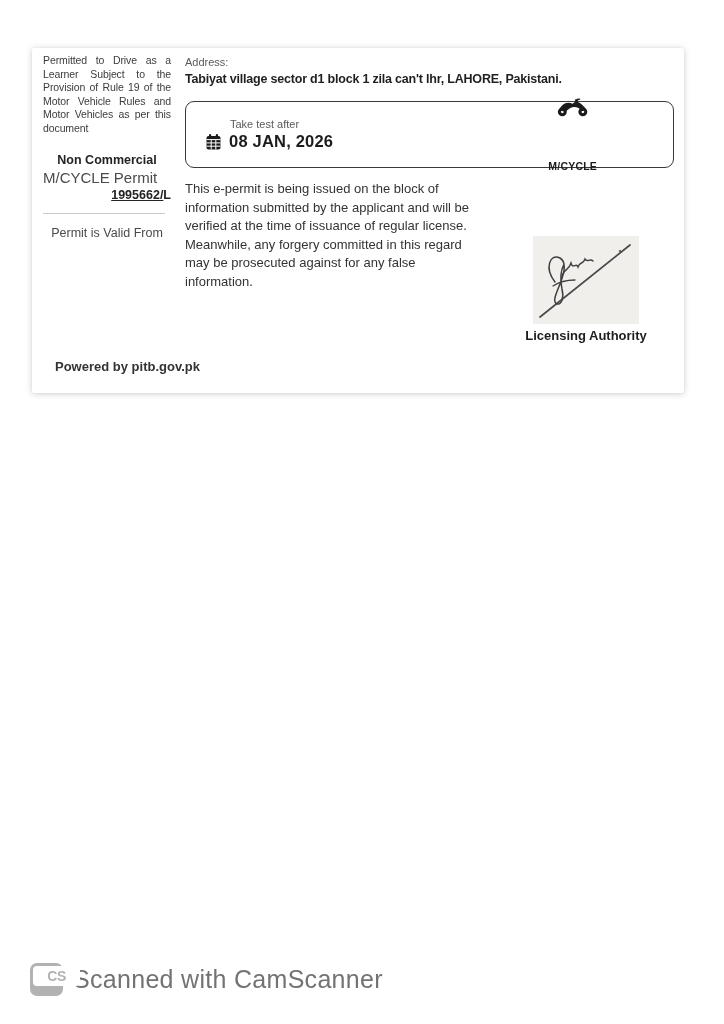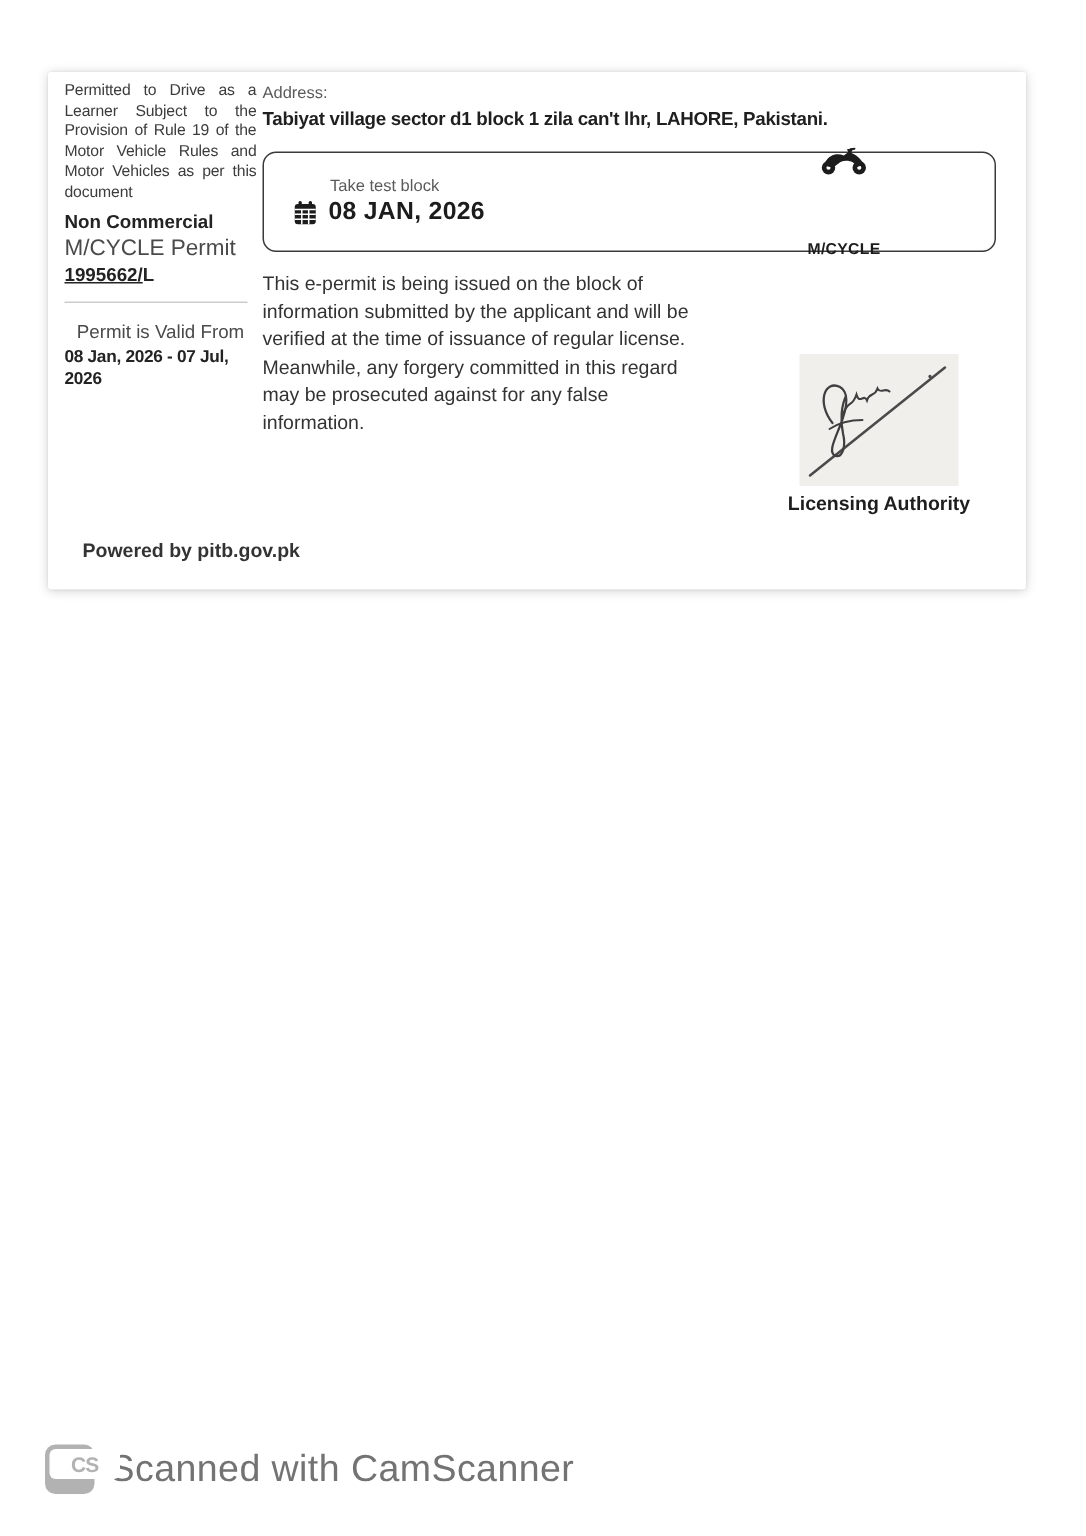--- a/index.html
+++ b/index.html
@@ -34,35 +34,37 @@
     color: #3a3a3a;
   }
   .clause {
     font-size: 10.5px;
     line-height: 13.5px;
     text-align: justify;
     letter-spacing: -0.1px;
     color: #3c3c3c;
   }
   .category {
-    margin-top: 6px;
+    margin-top: 18px;
     font-size: 12.5px;
     font-weight: bold;
     color: #232323;
+    text-align: center;
   }
   .permit-type {
     margin-top: 2px;
     font-size: 15px;
     color: #4a4a4a;
   }
   .permit-number {
     margin-top: 2px;
     font-size: 12.5px;
     font-weight: bold;
     color: #232323;
+    text-align: right;
   }
   .permit-number .u { text-decoration: underline; }
   .left-divider {
     margin-top: 11px;
     border: 0;
     border-top: 1px solid #cccccc;
     width: 122px;
   }
   .validity-label {
     margin-top: 12px;
@@ -76,21 +78,21 @@
     letter-spacing: -0.2px;
     line-height: 15px;
     font-weight: bold;
     color: #232323;
     width: 132px;
   }
 
   
   .right-col {
     position: absolute;
-    left: 143px;
+    left: 153px;
     top: 8px;
     width: 492px;
   }
   .address-label {
     font-size: 11px;
     color: #5a5a5a;
   }
   .address-value {
     margin-top: 4px;
     font-size: 12.5px;
@@ -226,30 +228,29 @@
 
   <div class="card">
 
     <div class="left-col">
       <div class="clause">Permitted to Drive as a Learner Subject to the Provision of Rule 19 of the Motor Vehicle Rules and Motor Vehicles as per this document</div>
       <div class="category">Non Commercial</div>
       <div class="permit-type">M/CYCLE Permit</div>
       <div class="permit-number"><span class="u">1995662/</span><span>L</span></div>
       <hr class="left-divider">
       <div class="validity-label">Permit is Valid From</div>
-      <div class="validity-range">08 Jan, 2026 - 07 Jul, 2026</div>
     </div>
 
     <div class="right-col">
       <div class="address-label">Address:</div>
       <div class="address-value">Tabiyat village sector d1 block 1 zila can't lhr, LAHORE, Pakistani.</div>
 
       <div class="test-box">
         <div class="test-left">
-          <div class="test-label">Take test block</div>
+          <div class="test-label">Take test after</div>
           <div class="date-row">
             <svg class="cal-icon" viewBox="0 0 15 16" xmlns="http://www.w3.org/2000/svg">
               <rect x="3" y="0" width="2.2" height="4" rx="1" fill="#1c1c1c"></rect>
               <rect x="9.8" y="0" width="2.2" height="4" rx="1" fill="#1c1c1c"></rect>
               <rect x="0.5" y="2" width="14" height="13.5" rx="2" fill="#1c1c1c"></rect>
               <g stroke="#ffffff" stroke-width="1">
                 <line x1="0.5" y1="5.6" x2="14.5" y2="5.6"></line>
                 <line x1="0.5" y1="8.9" x2="14.5" y2="8.9"></line>
                 <line x1="0.5" y1="12.2" x2="14.5" y2="12.2"></line>
                 <line x1="5.2" y1="5.6" x2="5.2" y2="15.5"></line>

